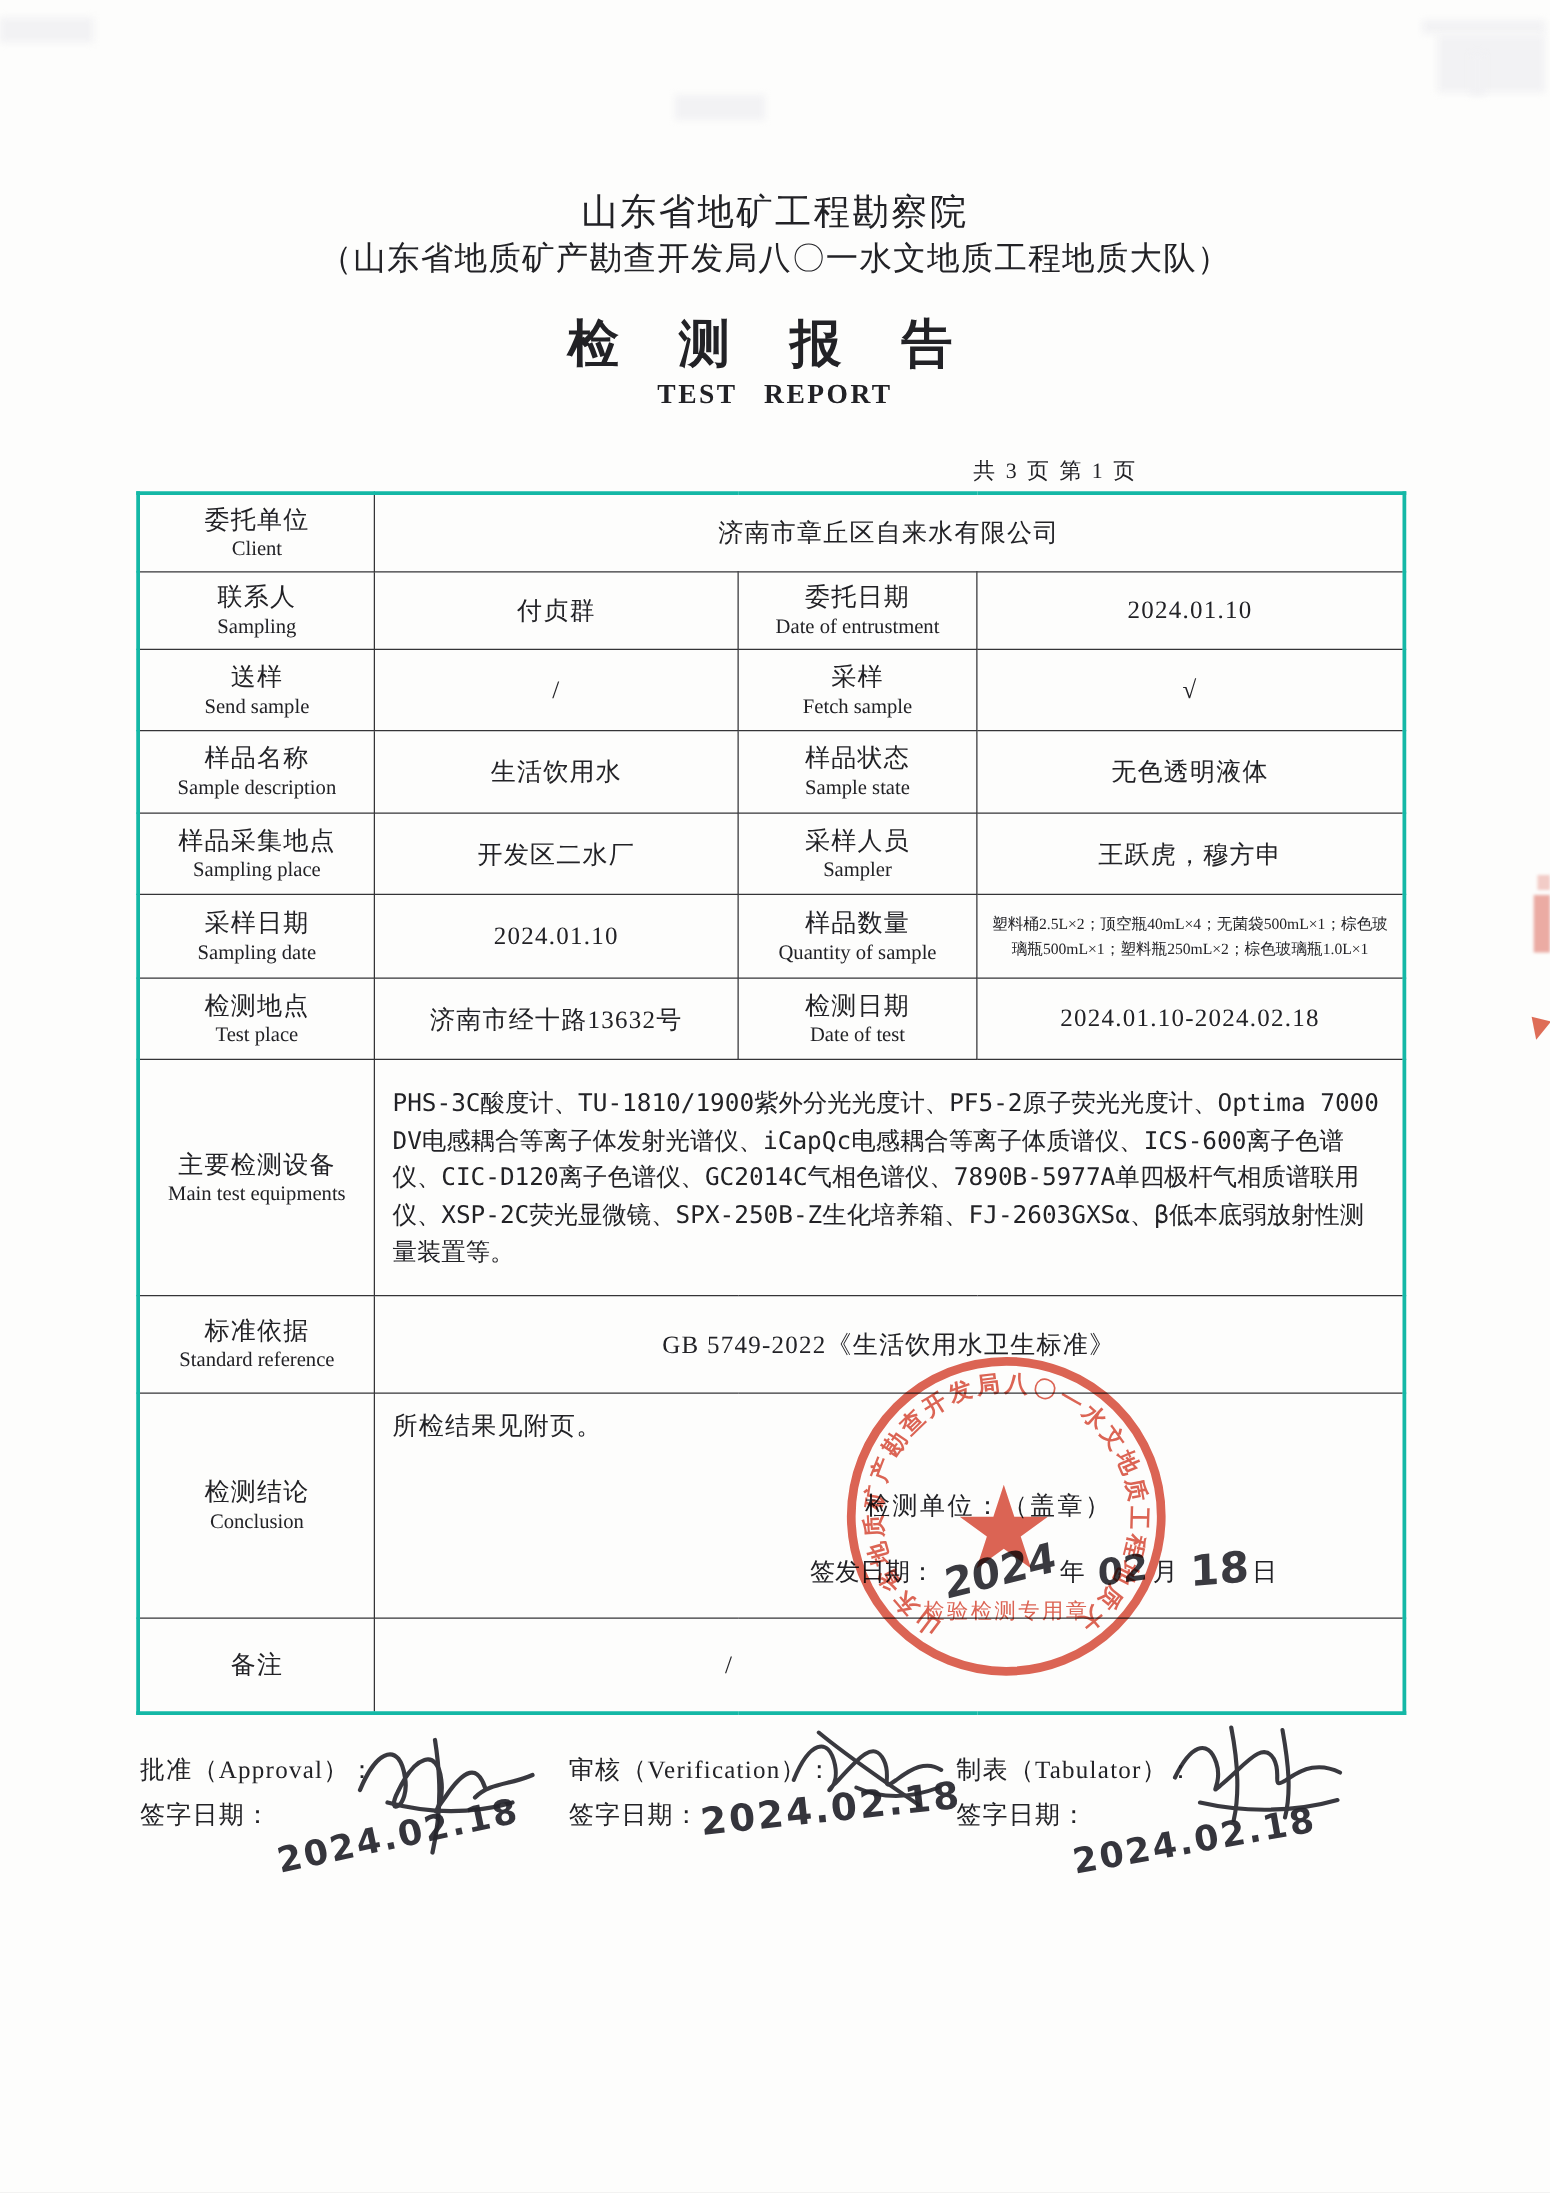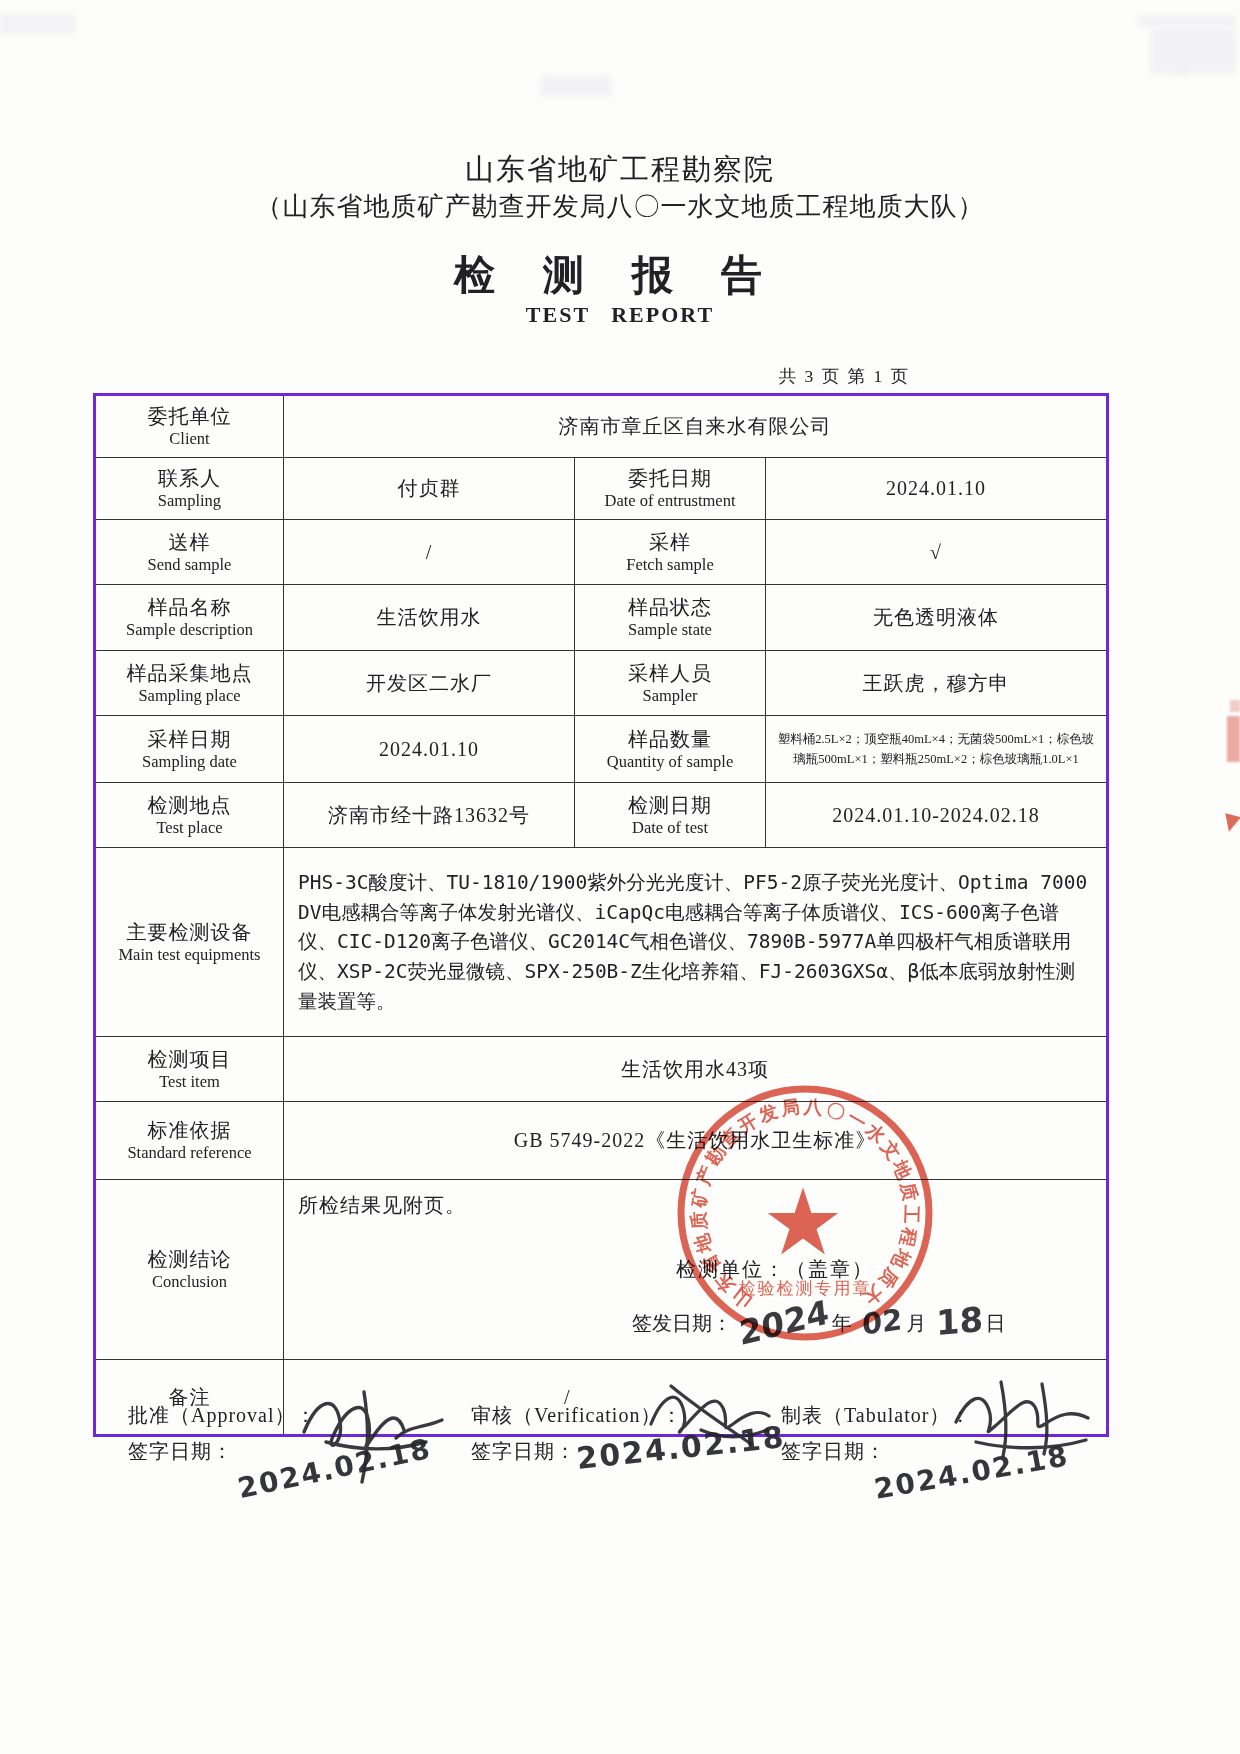--- a/index.html
+++ b/index.html
@@ -10,23 +10,23 @@
   }
   
   .hdr{position:absolute;left:0;right:0;text-align:center;}
   .org-name{top:150px;font-size:29px;letter-spacing:2px;}
   .org-sub{top:189px;font-size:26px;letter-spacing:1px;}
   .title-cn{top:248px;font-size:41px;font-weight:bold;letter-spacing:48px;left:24px;}
   .title-en{top:302px;font-size:22px;font-weight:bold;letter-spacing:2px;word-spacing:14px;}
   .page-info{position:absolute;left:700px;top:364px;width:210px;text-align:right;font-size:17.5px;letter-spacing:2px;}
   
   table.rtable{
-    position:absolute;left:93px;top:393px;width:1013px;
+    position:absolute;left:109px;top:393px;width:1013px;
     border-collapse:collapse;table-layout:fixed;
-    border:3px solid #6d28d9;
+    border:3px solid #14b8a6;
   }
   table.rtable td{
     border:1.8px solid #343437;vertical-align:middle;text-align:center;
     padding:2px 6px;overflow:hidden;
   }
   .lbl-cn{font-size:20px;letter-spacing:1px;line-height:1.3;}
   .lbl-en{font-size:16.5px;line-height:1.25;}
   .val{font-size:20px;letter-spacing:1px;}
   .val-sm{font-size:12.5px;line-height:1.6;letter-spacing:0;padding:0 4px;}
   .equip-cell{
@@ -43,21 +43,21 @@
     display:inline-block;font-family:"DejaVu Sans",sans-serif;font-weight:600;
     color:#2a2a31;opacity:.92;
   }
   .hw-year{font-size:33px;transform:rotate(-14deg) skewX(-8deg);margin:0 2px 0 6px;position:relative;top:4px;}
   .hw-month{font-size:29px;transform:rotate(-8deg) skewX(-6deg);margin:0 4px 0 10px;position:relative;top:2px;}
   .hw-day{font-size:34px;transform:rotate(-5deg) skewX(-4deg);margin:0 2px 0 10px;position:relative;top:3px;}
   
   .stamp{position:absolute;left:670px;top:1078px;width:270px;height:270px;
          mix-blend-mode:multiply;opacity:.88;z-index:6;}
   
-  .sig-block{position:absolute;width:360px;height:120px;font-size:20px;margin-left:16px;}
+  .sig-block{position:absolute;width:360px;height:120px;font-size:20px;}
   .sig-block .l1{position:absolute;left:0;top:0;letter-spacing:1px;}
   .sig-block .l2{position:absolute;left:0;top:36px;letter-spacing:1px;}
   .sig-svg{position:absolute;}
   .hw-date{
     position:absolute;display:inline-block;white-space:nowrap;
     font-family:"DejaVu Sans",sans-serif;font-weight:600;font-size:28px;
     color:#25252c;opacity:.92;letter-spacing:2px;
   }
   
   .smudge{position:absolute;background:#f2f2f4;filter:blur(3px);}
@@ -185,27 +185,20 @@
     </tr>
 
     <tr>
       <td style="height:142px">
         <div class="lbl-cn">主要检测设备</div>
         <div class="lbl-en">Main test equipments</div>
       </td>
       <td colspan="3" class="equip-cell">PHS-3C酸度计、TU-1810/1900紫外分光光度计、PF5-2原子荧光光度计、Optima 7000 DV电感耦合等离子体发射光谱仪、iCapQc电感耦合等离子体质谱仪、ICS-600离子色谱仪、CIC-D120离子色谱仪、GC2014C气相色谱仪、7890B-5977A单四极杆气相质谱联用仪、XSP-2C荧光显微镜、SPX-250B-Z生化培养箱、FJ-2603GXSα、β低本底弱放射性测量装置等。</td>
     </tr>
 
-    <tr>
-      <td style="height:60px">
-        <div class="lbl-cn">检测项目</div>
-        <div class="lbl-en">Test item</div>
-      </td>
-      <td colspan="3" class="val">生活饮用水43项</td>
-    </tr>
 
     <tr>
       <td style="height:73px">
         <div class="lbl-cn">标准依据</div>
         <div class="lbl-en">Standard reference</div>
       </td>
       <td colspan="3" class="val">GB 5749-2022《生活饮用水卫生标准》</td>
     </tr>
 
     <tr>

